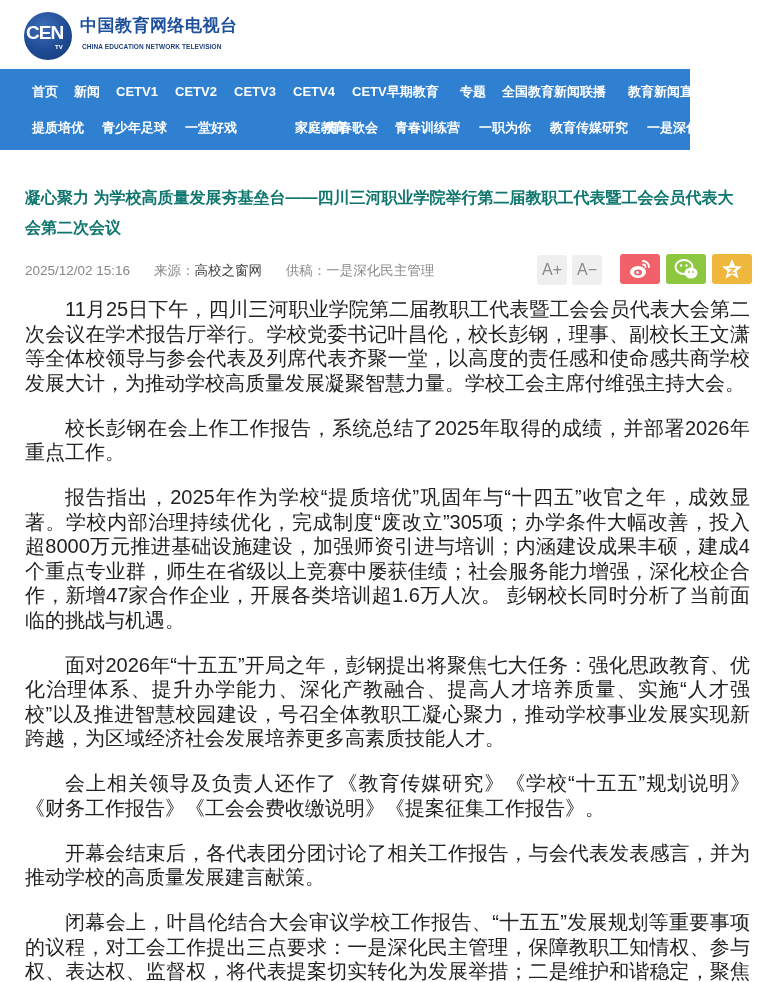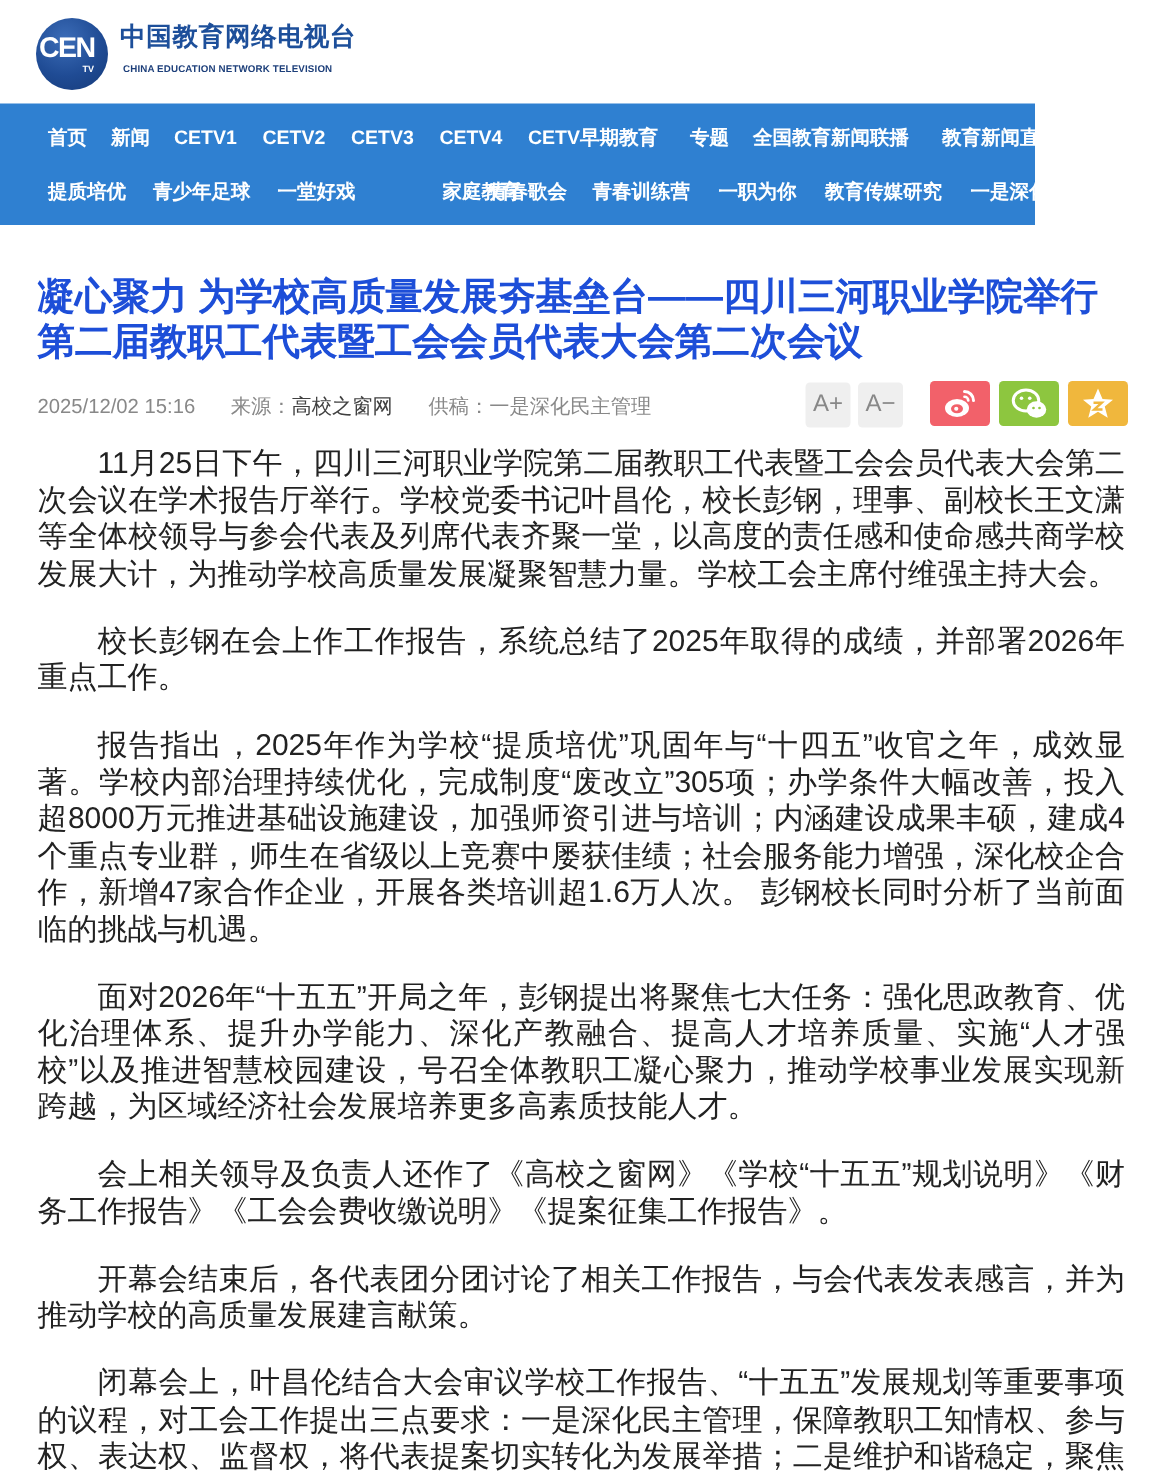--- a/index.html
+++ b/index.html
@@ -19,21 +19,21 @@
   .logo-en { position: absolute; left: 82px; top: 43px; font-size: 6.5px; color: #1d3f7a; font-weight: bold; letter-spacing: 0.1px; font-family: "Liberation Sans", sans-serif; white-space: nowrap; }
 
   
   .nav { position: absolute; left: 0; top: 69px; width: 690px; height: 81px; background: #2f80d1; overflow: hidden; text-align: right; }
   .nav-row { position: absolute; left: 0; height: 20px; white-space: nowrap; font-family: "Liberation Sans", sans-serif; }
   .nav-row.r1 { top: 13px; }
   .nav-row.r2 { top: 49px; }
   .nav-item { position: absolute; top: 0; color: #fff; font-size: 13px; font-weight: bold; line-height: 20px; cursor: pointer; }
 
   
-  .title { position: absolute; left: 25px; top: 183px; width: 720px; font-size: 25px; font-weight: bold; line-height: 30px; color: #1d4ed8; font-family: "Liberation Sans", sans-serif; }
+  .title { position: absolute; left: 25px; top: 183px; width: 720px; font-size: 16px; font-weight: bold; line-height: 30px; color: #0f766e; font-family: "Liberation Sans", sans-serif; }
   .meta { position: absolute; left: 25px; top: 262px; font-size: 13.5px; color: #888; line-height: 18px; white-space: nowrap; font-family: "Liberation Sans", sans-serif; }
   .meta span { margin-right: 20px; }
   .meta .dark { color: #404040; margin-right: 0; }
   .meta .label { margin-right: 0; }
 
   .fontbtn { position: absolute; top: 255px; width: 30px; height: 30px; background: #efefef; border-radius: 3px; color: #888; font-size: 16px; text-align: center; line-height: 30px; font-family: "Liberation Sans", sans-serif; cursor: pointer; }
   .share { position: absolute; top: 254px; width: 40px; height: 30px; border-radius: 3px; cursor: pointer; }
   .share svg { position: absolute; left: 8px; top: 3px; }
 
   .body { position: absolute; left: 25px; top: 297px; width: 725px; font-size: 20px; line-height: 24.5px; color: #222; font-family: "Liberation Sans", sans-serif; text-align: justify; }
@@ -113,16 +113,16 @@
     <polygon points="12,2 15,9 22,9.5 16.5,14 18.5,21.5 12,17.5 5.5,21.5 7.5,14 2,9.5 9,9" fill="#fff"></polygon>
     <path d="M9 11.5 H14.5 L9.5 16 H15" stroke="#f0b73d" stroke-width="1.6" fill="none"></path>
   </svg>
 </div>
 
 <div class="body">
   <p>11月25日下午，四川三河职业学院第二届教职工代表暨工会会员代表大会第二次会议在学术报告厅举行。学校党委书记叶昌伦，校长彭钢，理事、副校长王文潇等全体校领导与参会代表及列席代表齐聚一堂，以高度的责任感和使命感共商学校发展大计，为推动学校高质量发展凝聚智慧力量。学校工会主席付维强主持大会。</p>
   <p>校长彭钢在会上作工作报告，系统总结了2025年取得的成绩，并部署2026年重点工作。</p>
   <p>报告指出，2025年作为学校“提质培优”巩固年与“十四五”收官之年，成效显著。学校内部治理持续优化，完成制度“废改立”305项；办学条件大幅改善，投入超8000万元推进基础设施建设，加强师资引进与培训；内涵建设成果丰硕，建成4个重点专业群，师生在省级以上竞赛中屡获佳绩；社会服务能力增强，深化校企合作，新增47家合作企业，开展各类培训超1.6万人次。 彭钢校长同时分析了当前面临的挑战与机遇。</p>
   <p>面对2026年“十五五”开局之年，彭钢提出将聚焦七大任务：强化思政教育、优化治理体系、提升办学能力、深化产教融合、提高人才培养质量、实施“人才强校”以及推进智慧校园建设，号召全体教职工凝心聚力，推动学校事业发展实现新跨越，为区域经济社会发展培养更多高素质技能人才。</p>
-  <p>会上相关领导及负责人还作了《高校之窗网》《学校“十五五”规划说明》《财务工作报告》《工会会费收缴说明》《提案征集工作报告》。</p>
+  <p>会上相关领导及负责人还作了《教育传媒研究》《学校“十五五”规划说明》《财务工作报告》《工会会费收缴说明》《提案征集工作报告》。</p>
   <p>开幕会结束后，各代表团分团讨论了相关工作报告，与会代表发表感言，并为推动学校的高质量发展建言献策。</p>
   <p>闭幕会上，叶昌伦结合大会审议学校工作报告、“十五五”发展规划等重要事项的议程，对工会工作提出三点要求：一是深化民主管理，保障教职工知情权、参与权、表达权、监督权，将代表提案切实转化为发展举措；二是维护和谐稳定，聚焦教职工切身利益，重点关注青年教师成长，营造安心从教、热心从教的良好环境；三是发挥代表桥梁纽带作用，当好大会精神的宣传者、学校决策的执行者，凝聚全体教职工的奋进合力。</p>
 </div>
 
 </body></html>

